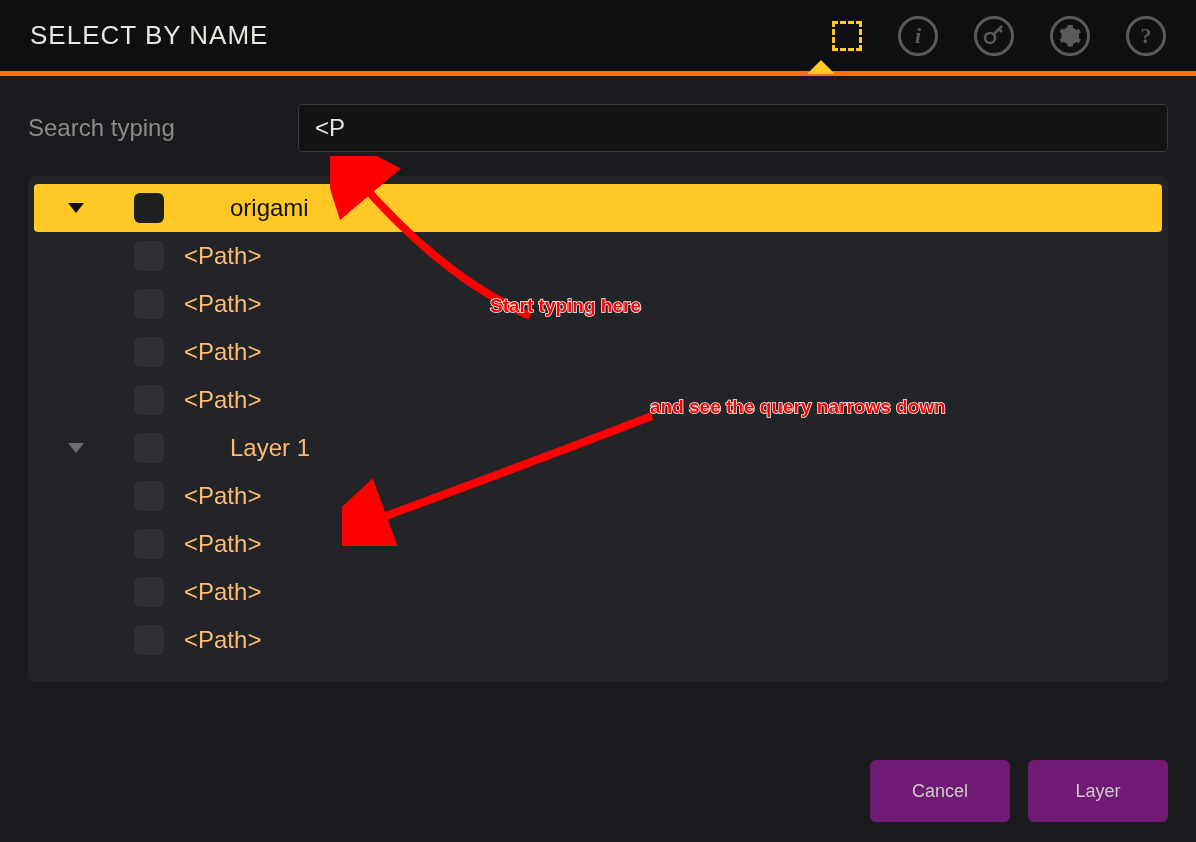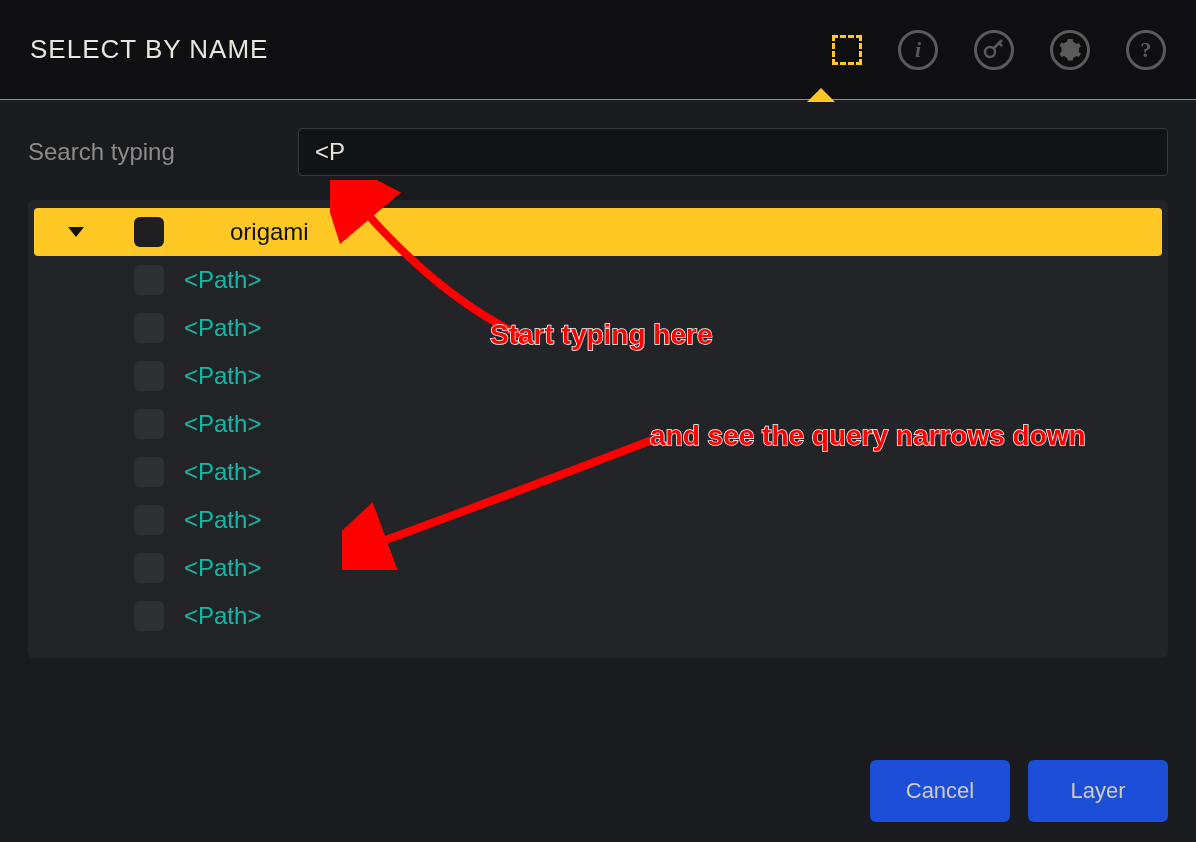--- a/index.html
+++ b/index.html
@@ -1,20 +1,20 @@
 <!DOCTYPE html>
 <html><head>
 <meta charset="utf-8">
 <style>
   * { box-sizing: border-box; margin: 0; padding: 0; }
   html, body { width: 1196px; height: 842px; background: #1a1b1e; font-family: "Segoe UI", Arial, sans-serif; color: #b9b7b2; overflow: hidden; }
   .window { width: 100%; height: 100%; display: flex; flex-direction: column; }
 
   
-  .header { height: 100px; background: #0f0f11; display: flex; align-items: center; justify-content: space-between; padding: 0 30px; border-bottom: 1px solid #f97316; position: relative; }
+  .header { height: 76px; background: #0f0f11; display: flex; align-items: center; justify-content: space-between; padding: 0 30px; border-bottom: 5px solid #f97316; position: relative; }
   .header-title { font-size: 26px; letter-spacing: 1px; color: #e9e6de; font-weight: 400; }
   .header-icons { display: flex; align-items: center; gap: 36px; }
   .marquee-icon { width: 30px; height: 30px; border: 3px dashed #ffc824; }
   .circ-icon { width: 40px; height: 40px; border-radius: 50%; border: 3px solid #5a5a5a; display: flex; align-items: center; justify-content: center; font-size: 22px; color: #5a5a5a; font-weight: bold; font-family: Georgia, serif; }
   .gear-svg, .key-svg { width: 24px; height: 24px; }
   .tab-indicator { position: absolute; bottom: -3px; left: 807px; width: 0; height: 0; border-left: 14px solid transparent; border-right: 14px solid transparent; border-bottom: 14px solid #ffc824; }
 
   
   .body { flex: 1; padding: 28px 28px 20px 28px; display: flex; flex-direction: column; position: relative; }
   .search-row { display: flex; align-items: center; gap: 30px; margin-bottom: 24px; }
@@ -26,28 +26,28 @@
   .tree-row { display: flex; align-items: center; height: 48px; padding-left: 10px; border-radius: 4px; }
   .tree-row.selected { background: #ffc824; color: #111; }
   .disclosure { width: 24px; display: flex; justify-content: center; }
   .chevron { width: 0; height: 0; border-left: 8px solid transparent; border-right: 8px solid transparent; border-top: 10px solid #6e6e6e; }
   .selected .chevron { border-top-color: #111; }
   .chk { width: 30px; height: 30px; border-radius: 6px; background: #2f3034; margin-right: 20px; }
   .selected .chk { background: #1f1f22; }
   .row-label { font-size: 24px; }
   .indent-1 { padding-left: 30px; gap: 46px; }
   .indent-2 { padding-left: 100px; }
-  .row-label.dim { color: #14b8a6; }
+  .row-label.dim { color: #fdba74; }
 
   
   .footer { position: absolute; right: 28px; bottom: 20px; display: flex; gap: 18px; }
-  .btn { height: 62px; min-width: 140px; padding: 0 28px; background: #1d4ed8; border: none; border-radius: 6px; color: #cfccc4; font-size: 22px; cursor: pointer; }
+  .btn { height: 62px; min-width: 140px; padding: 0 28px; background: #701a75; border: none; border-radius: 6px; color: #cfccc4; font-size: 18px; cursor: pointer; }
 
   
-  .annotation { position: absolute; font-family: Arial, sans-serif; font-weight: 900; font-size: 28px; color: #ff0000; -webkit-text-stroke: 1.5px #fff; paint-order: stroke fill; pointer-events: none; white-space: nowrap; }
+  .annotation { position: absolute; font-family: Arial, sans-serif; font-weight: 900; font-size: 19px; color: #ff0000; -webkit-text-stroke: 1.5px #fff; paint-order: stroke fill; pointer-events: none; white-space: nowrap; }
   .arrow-svg { position: absolute; pointer-events: none; }
 </style>
 </head>
 <body>
 
 <div class="window">
 
   <div class="header">
     <div class="header-title">SELECT BY NAME</div>
     <div class="header-icons">
@@ -95,20 +95,27 @@
         <span class="row-label dim">&lt;Path&gt;</span>
       </div>
       <div class="tree-row indent-2">
         <span class="chk"></span>
         <span class="row-label dim">&lt;Path&gt;</span>
       </div>
       <div class="tree-row indent-2">
         <span class="chk"></span>
         <span class="row-label dim">&lt;Path&gt;</span>
       </div>
+      <div class="tree-row indent-1">
+        <span class="disclosure">
+            <span class="chevron"></span>
+          </span>
+        <span class="chk"></span>
+        <span class="row-label dim">Layer 1</span>
+      </div>
       <div class="tree-row indent-2">
         <span class="chk"></span>
         <span class="row-label dim">&lt;Path&gt;</span>
       </div>
       <div class="tree-row indent-2">
         <span class="chk"></span>
         <span class="row-label dim">&lt;Path&gt;</span>
       </div>
       <div class="tree-row indent-2">
         <span class="chk"></span>

